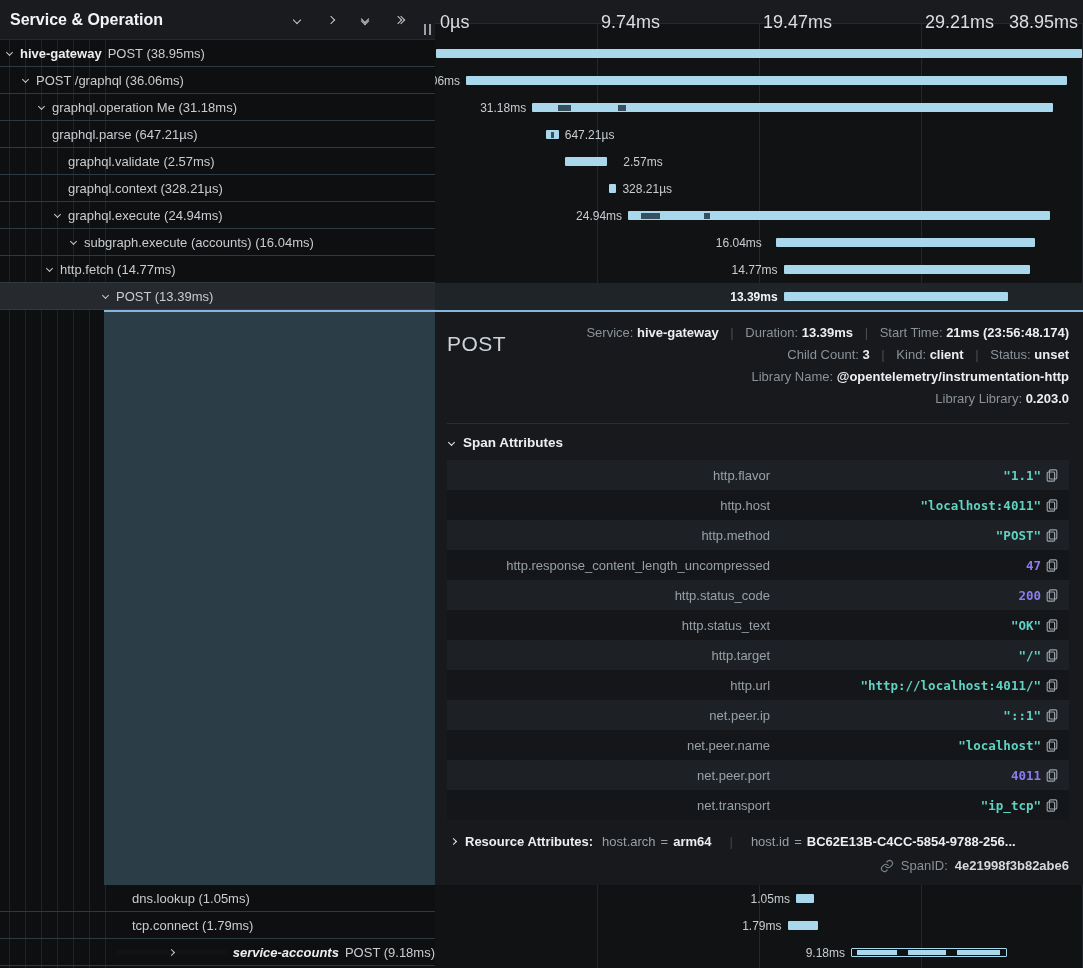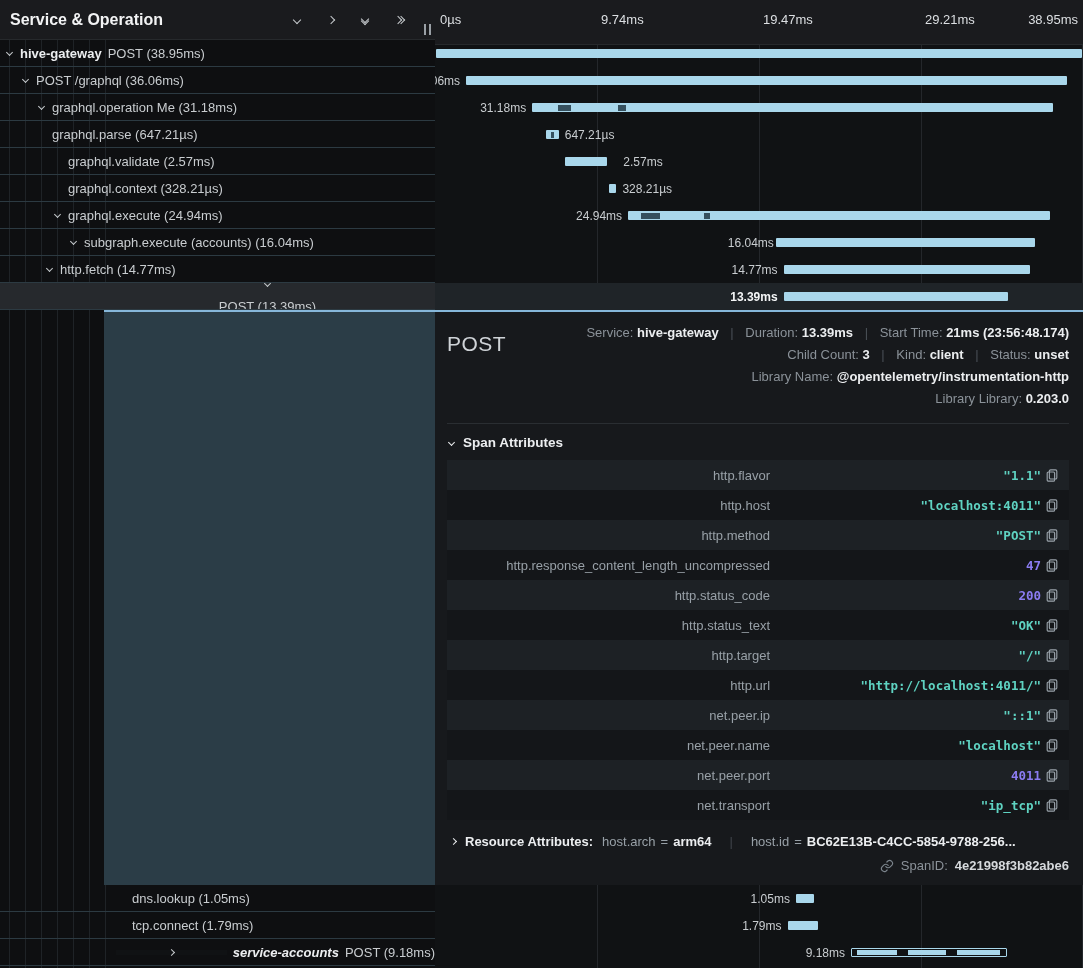--- a/index.html
+++ b/index.html
@@ -20,33 +20,33 @@
   .chev{display:inline-block;width:6px;height:6px;border-right:1.6px solid #c6cacd;border-bottom:1.6px solid #c6cacd;transform:rotate(45deg);}
   .chev.r{transform:rotate(-45deg);}
   .hicon.col .chev+.chev{margin-top:-4px;}
   .hicon.row2 .chev+.chev{margin-left:-3px;}
   .grip{position:absolute;right:4px;top:24px;display:flex;gap:3px;cursor:col-resize;}
   .grip i{display:block;width:2px;height:11px;background:#9aa0a6;}
 
   .tree{position:absolute;top:40px;left:0;right:0;bottom:0;}
   .guide{position:absolute;top:0;bottom:0;width:1px;background:#1f2327;z-index:0;}
   .trow{height:27px;display:flex;align-items:center;gap:6px;border-bottom:1px solid #2c3a42;position:relative;z-index:1;font-size:13px;color:#c9cdd0;cursor:pointer;white-space:nowrap;overflow:hidden;}
-  .trow.sel{background:#26292d;flex-direction:column;}
+  .trow.sel{background:#26292d;}
   .exp{flex:0 0 10px;display:flex;justify-content:center;cursor:pointer;}
   .exp .chev{width:5px;height:5px;margin-top:-2px;}
   .exp.right .chev{margin-top:0;}
   .exp.none{visibility:hidden;}
   .svc{font-weight:700;color:#eceef0;}
   .svc.it{font-style:italic;}
   .op{color:#c9cdd0;}
   .detail-left{height:575px;background:var(--teal);border-top:2px solid var(--accent);margin-left:104px;position:relative;z-index:2;}
 
   
   .right{flex:1;position:relative;background:#101214;}
-  .ruler{height:45px;background:#1a1b1e;border-bottom:1px solid #26292c;position:relative;z-index:2;font-size:13px;color:#dcdfe2;}
+  .ruler{height:24px;background:#1a1b1e;border-bottom:1px solid #26292c;position:relative;z-index:2;font-size:18px;color:#dcdfe2;}
   .tick{position:absolute;top:12px;}
   .t0{left:5px;}.t1{left:calc(25% + 4px);}.t2{left:calc(50% + 4px);}.t3{left:calc(75% + 4px);}.t4{right:5px;}
   .gridlines{position:absolute;top:0;bottom:0;left:0;right:0;z-index:1;pointer-events:none;}
   .gl{position:absolute;top:0;bottom:0;width:1px;background:#24272b;}
   .g1{left:25%;}.g2{left:50%;}.g3{left:75%;}.g4{right:0;}
   .tlrows{position:absolute;top:40px;left:0;right:0;bottom:0;z-index:2;}
   .tlrow{height:27px;position:relative;overflow:hidden;}
   .tlrow.sel{background:#1f2428;}
   .tl-bar{position:absolute;top:9px;height:9px;background:var(--bar);border-radius:1px;}
   .tl-bar.outlined{background:transparent;border:1px solid var(--bar);}
@@ -257,21 +257,21 @@
           <div class="tl-bar" style="left: 26.9%; width: 1.1%;"></div>
         </div>
       <div class="tlrow">
           <div class="tl-label" style="right: 70.2%; margin-right: 6px; text-align: center;">24.94ms</div>
           <div class="tl-bar" style="left: 29.8%; width: 65.1%;">
             <div class="seg dark" style="left: 3%; width: 4.5%;"></div>
             <div class="seg dark" style="left: 18%; width: 1.5%;"></div>
           </div>
         </div>
       <div class="tlrow">
-          <div class="tl-label" style="right: 47.4%; margin-right: 2px;">16.04ms</div>
+          <div class="tl-label" style="right: 47.4%; margin-right: 14px;">16.04ms</div>
           <div class="tl-bar" style="left: 52.6%; width: 40%;"></div>
         </div>
       <div class="tlrow">
           <div class="tl-label" style="right: 46.2%; margin-right: 6px;">14.77ms</div>
           <div class="tl-bar" style="left: 53.8%; width: 38.1%;"></div>
         </div>
       <div class="tlrow sel">
           <div class="tl-label" style="right: 46.2%; margin-right: 6px;">13.39ms</div>
           <div class="tl-bar" style="left: 53.8%; width: 34.7%;"></div>
         </div>

